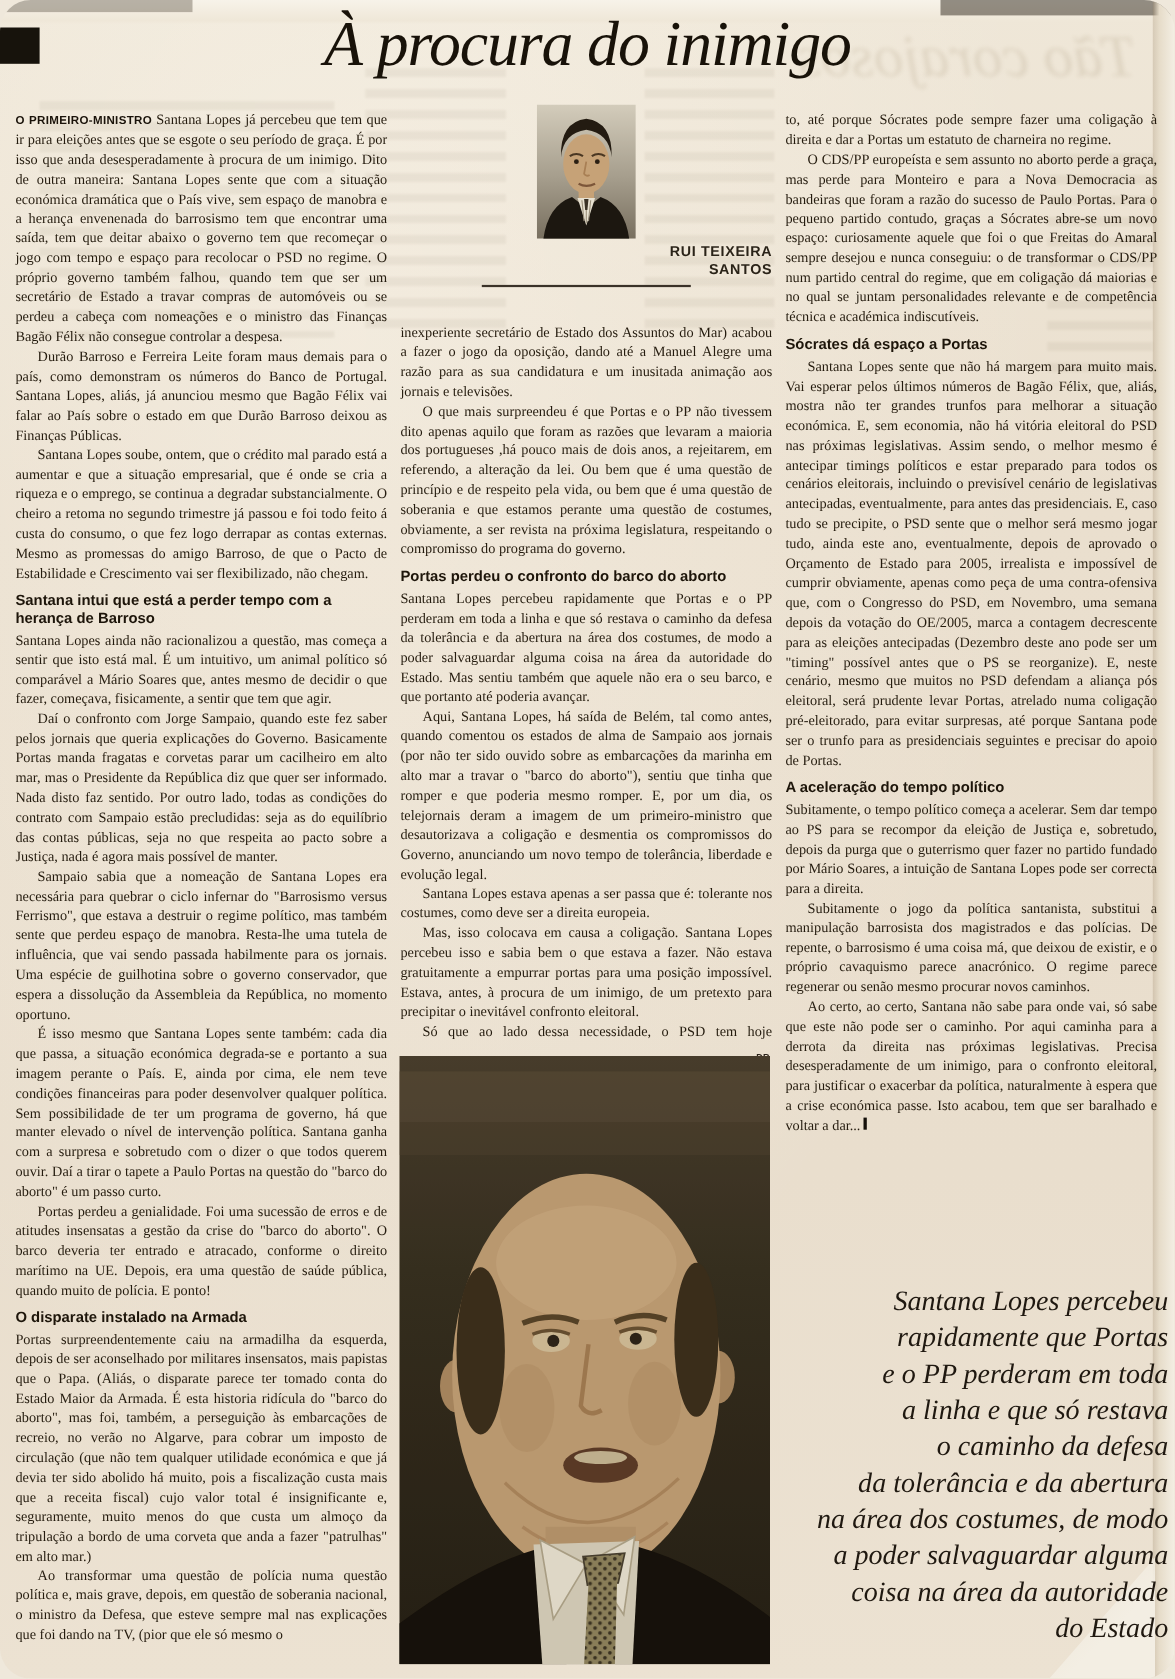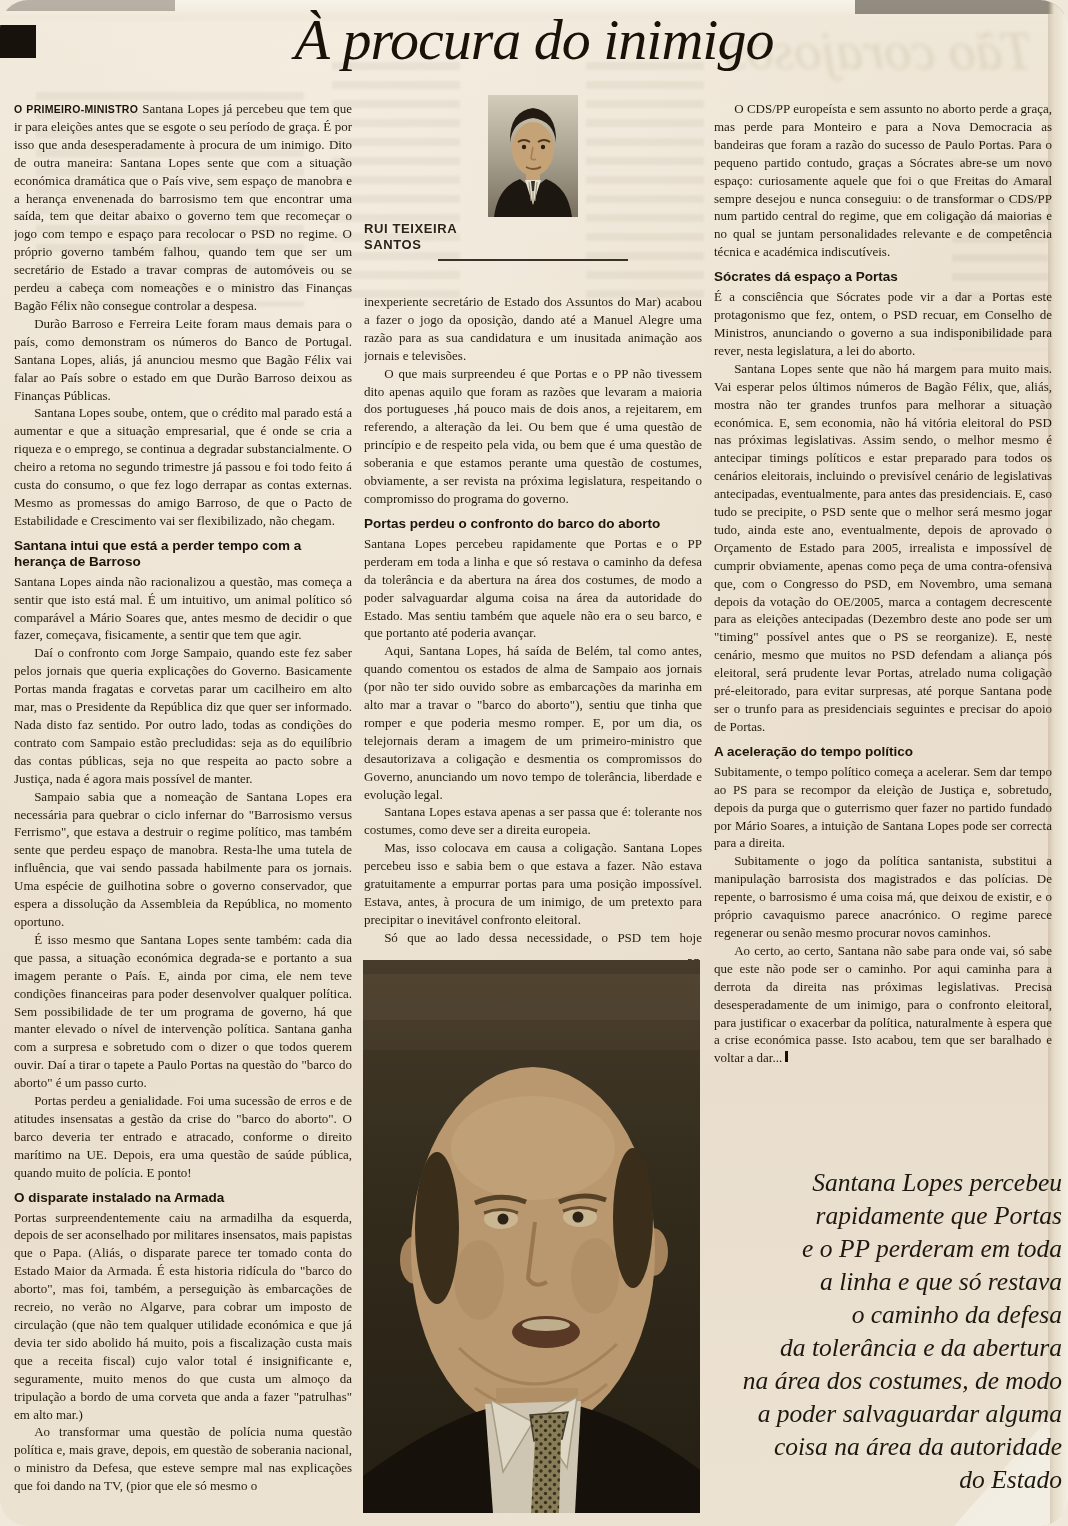--- a/index.html
+++ b/index.html
@@ -39,21 +39,21 @@
   .col p{margin:0;text-indent:1.55em;}
   .col p.ni{text-indent:0;}
   .col h3{font:700 13.5px/16px "Liberation Sans",sans-serif;margin:8px 0 3px;
         text-align:left;text-indent:0;color:#1d150a;}
   .col1{left:14px;height:1424px;}
   .col2{left:364px;height:848px;padding-top:193px;box-sizing:border-box;}
   .col3{left:714px;height:1070px;}
   .leadin{font:700 10.5px "Liberation Sans",sans-serif;letter-spacing:.3px;color:#1a130a;}
   .endbar{display:inline-block;width:3px;height:11px;background:#15100a;margin-left:3px;}
   
-  .authorblock{position:absolute;left:364px;top:95px;width:338px;text-align:left;}
+  .authorblock{position:absolute;left:364px;top:95px;width:338px;text-align:right;}
   .author-photo{width:90px;height:122px;margin:0 auto;display:block;}
   .author-name{margin-top:4px;font:700 13px/16px "Liberation Sans",sans-serif;
         letter-spacing:.6px;color:#2a2318;white-space:pre-line;}
   .author-rule{width:190px;height:2px;background:#3a3228;margin:6px auto 0;}
   
   .credit{position:absolute;left:364px;top:957px;width:336px;text-align:right;
         font:700 8px "Liberation Sans",sans-serif;letter-spacing:.5px;color:#2a2118;}
   .feature-photo{position:absolute;left:363px;top:960px;width:337px;height:553px;display:block;}
   
   .pullquote{position:absolute;left:716px;top:1166px;width:346px;
@@ -179,23 +179,23 @@
     <path d="M337,553 L337,510 Q274,462 216,446 L196,553 Z" fill="#16110b"></path>
     <polygon points="122,444 218,441 212,553 130,553" fill="#ded5c0"></polygon>
     <polygon points="128,440 170,462 140,512" fill="#efe8d6" stroke="#b5a98e" stroke-width="1.5"></polygon>
     <polygon points="214,437 172,460 204,508" fill="#efe8d6" stroke="#b5a98e" stroke-width="1.5"></polygon>
     <polygon points="167,455 205,452 199,479 171,481" fill="url(#tieP)" stroke="#4a4030" stroke-width="1.5"></polygon>
     <polygon points="172,479 198,478 196,553 168,553" fill="url(#tieP)"></polygon>
     <rect width="337" height="553" fill="#1c1610" opacity="0.08"></rect>
   </svg>
 
   <div class="col col3">
+    <p class="ni">to, até porque Sócrates pode sempre fazer uma coligação à direita e dar a Portas um estatuto de charneira no regime.</p>
     <p>O CDS/PP europeísta e sem assunto no aborto perde a graça, mas perde para Monteiro e para a Nova Democracia as bandeiras que foram a razão do sucesso de Paulo Portas. Para o pequeno partido contudo, graças a Sócrates abre-se um novo espaço: curiosamente aquele que foi o que Freitas do Amaral sempre desejou e nunca conseguiu: o de transformar o CDS/PP num partido central do regime, que em coligação dá maiorias e no qual se juntam personalidades relevante e de competência técnica e académica indiscutíveis.</p>
     <h3>Sócrates dá espaço a Portas</h3>
-    <p class="ni">É a consciência que Sócrates pode vir a dar a Portas este protagonismo que fez, ontem, o PSD recuar, em Conselho de Ministros, anunciando o governo a sua indisponibilidade para rever, nesta legislatura, a lei do aborto.</p>
     <p>Santana Lopes sente que não há margem para muito mais. Vai esperar pelos últimos números de Bagão Félix, que, aliás, mostra não ter grandes trunfos para melhorar a situação económica. E, sem economia, não há vitória eleitoral do PSD nas próximas legislativas. Assim sendo, o melhor mesmo é antecipar timings políticos e estar preparado para todos os cenários eleitorais, incluindo o previsível cenário de legislativas antecipadas, eventualmente, para antes das presidenciais. E, caso tudo se precipite, o PSD sente que o melhor será mesmo jogar tudo, ainda este ano, eventualmente, depois de aprovado o Orçamento de Estado para 2005, irrealista e impossível de cumprir obviamente, apenas como peça de uma contra-ofensiva que, com o Congresso do PSD, em Novembro, uma semana depois da votação do OE/2005, marca a contagem decrescente para as eleições antecipadas (Dezembro deste ano pode ser um "timing" possível antes que o PS se reorganize). E, neste cenário, mesmo que muitos no PSD defendam a aliança pós eleitoral, será prudente levar Portas, atrelado numa coligação pré-eleitorado, para evitar surpresas, até porque Santana pode ser o trunfo para as presidenciais seguintes e precisar do apoio de Portas.</p>
     <h3>A aceleração do tempo político</h3>
     <p class="ni">Subitamente, o tempo político começa a acelerar. Sem dar tempo ao PS para se recompor da eleição de Justiça e, sobretudo, depois da purga que o guterrismo quer fazer no partido fundado por Mário Soares, a intuição de Santana Lopes pode ser correcta para a direita.</p>
     <p>Subitamente o jogo da política santanista, substitui a manipulação barrosista dos magistrados e das polícias. De repente, o barrosismo é uma coisa má, que deixou de existir, e o próprio cavaquismo parece anacrónico. O regime parece regenerar ou senão mesmo procurar novos caminhos.</p>
     <p><span>Ao certo, ao certo, Santana não sabe para onde vai, só sabe que este não pode ser o caminho. Por aqui caminha para a derrota da direita nas próximas legislativas. Precisa desesperadamente de um inimigo, para o confronto eleitoral, para justificar o exacerbar da política, naturalmente à espera que a crise económica passe. Isto acabou, tem que ser baralhado e voltar a dar...</span><span class="endbar"></span></p>
   </div>
 
   <div class="pullquote">Santana Lopes percebeu
 rapidamente que Portas
 e o PP perderam em toda

